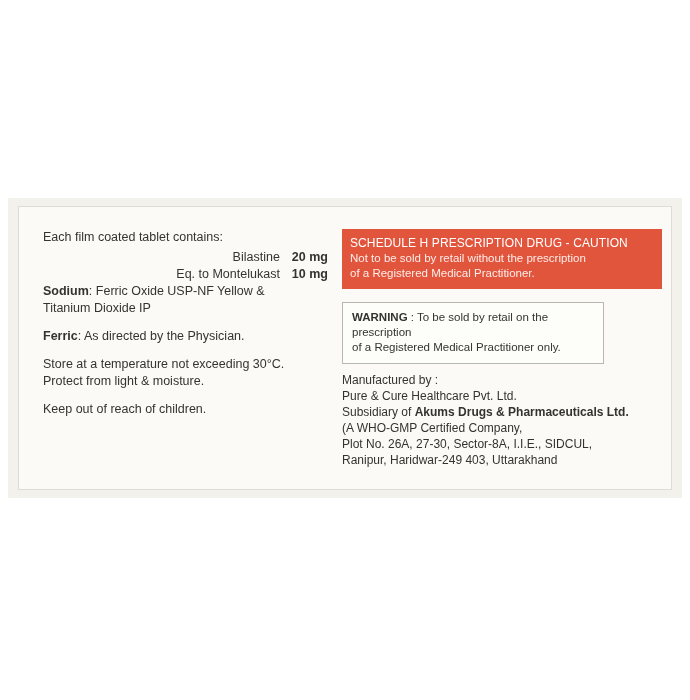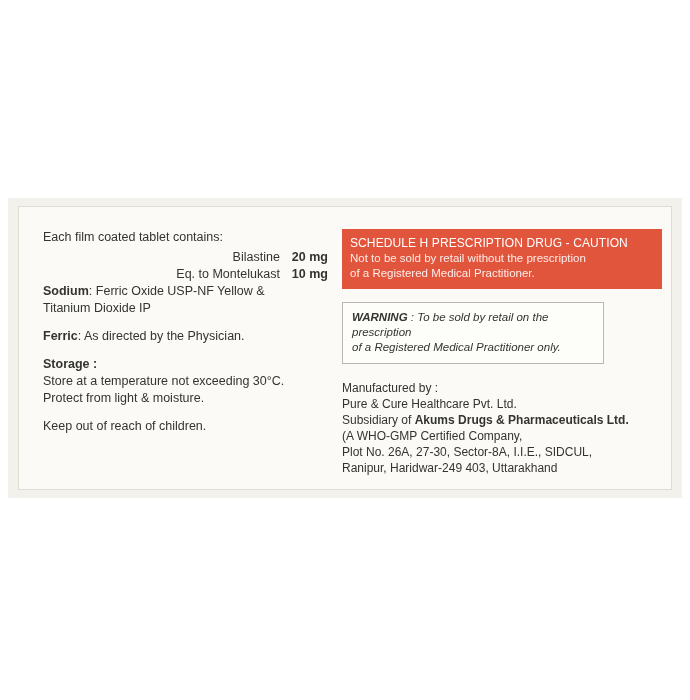--- a/index.html
+++ b/index.html
@@ -109,29 +109,28 @@
     line-height: 15px;
     color: #fdece8;
   }
   .warning-box {
     margin-top: 13px;
     border: 1px solid #b9b7ae;
     background: #fdfdfa;
     padding: 7px 9px 8px 9px;
     width: 262px;
     box-sizing: border-box;
-    font-style: italic;
   }
   .warning-text {
     font-size: 11.5px;
     line-height: 15px;
     color: #333330;
   }
   .mfg {
-    margin-top: 16px;
+    margin-top: 8px;
   }
   .mfg-line {
     font-size: 12px;
     line-height: 16px;
     color: #333330;
     white-space: nowrap;
   }
   .mfg-strong {
     font-weight: bold;
   }
@@ -162,21 +161,20 @@
             <span class="lbl-bold">Sodium</span><span>: Ferric Oxide USP-NF Yellow &amp;</span>
           </div>
           <div class="line">Titanium Dioxide IP</div>
 
           <div class="block-gap"></div>
           <div class="line">
             <span class="lbl-bold">Ferric</span><span>: As directed by the Physician.</span>
           </div>
 
           <div class="block-gap"></div>
-          <div class="line lbl-bold">Storage :</div>
           <div class="line">Store at a temperature not exceeding 30°C.</div>
           <div class="line">Protect from light &amp; moisture.</div>
 
           <div class="block-gap"></div>
           <div class="line">Keep out of reach of children.</div>
         </div>
 
         <div class="col-right">
           <div class="schedule-box">
             <div class="schedule-title">SCHEDULE H PRESCRIPTION DRUG - CAUTION</div>

